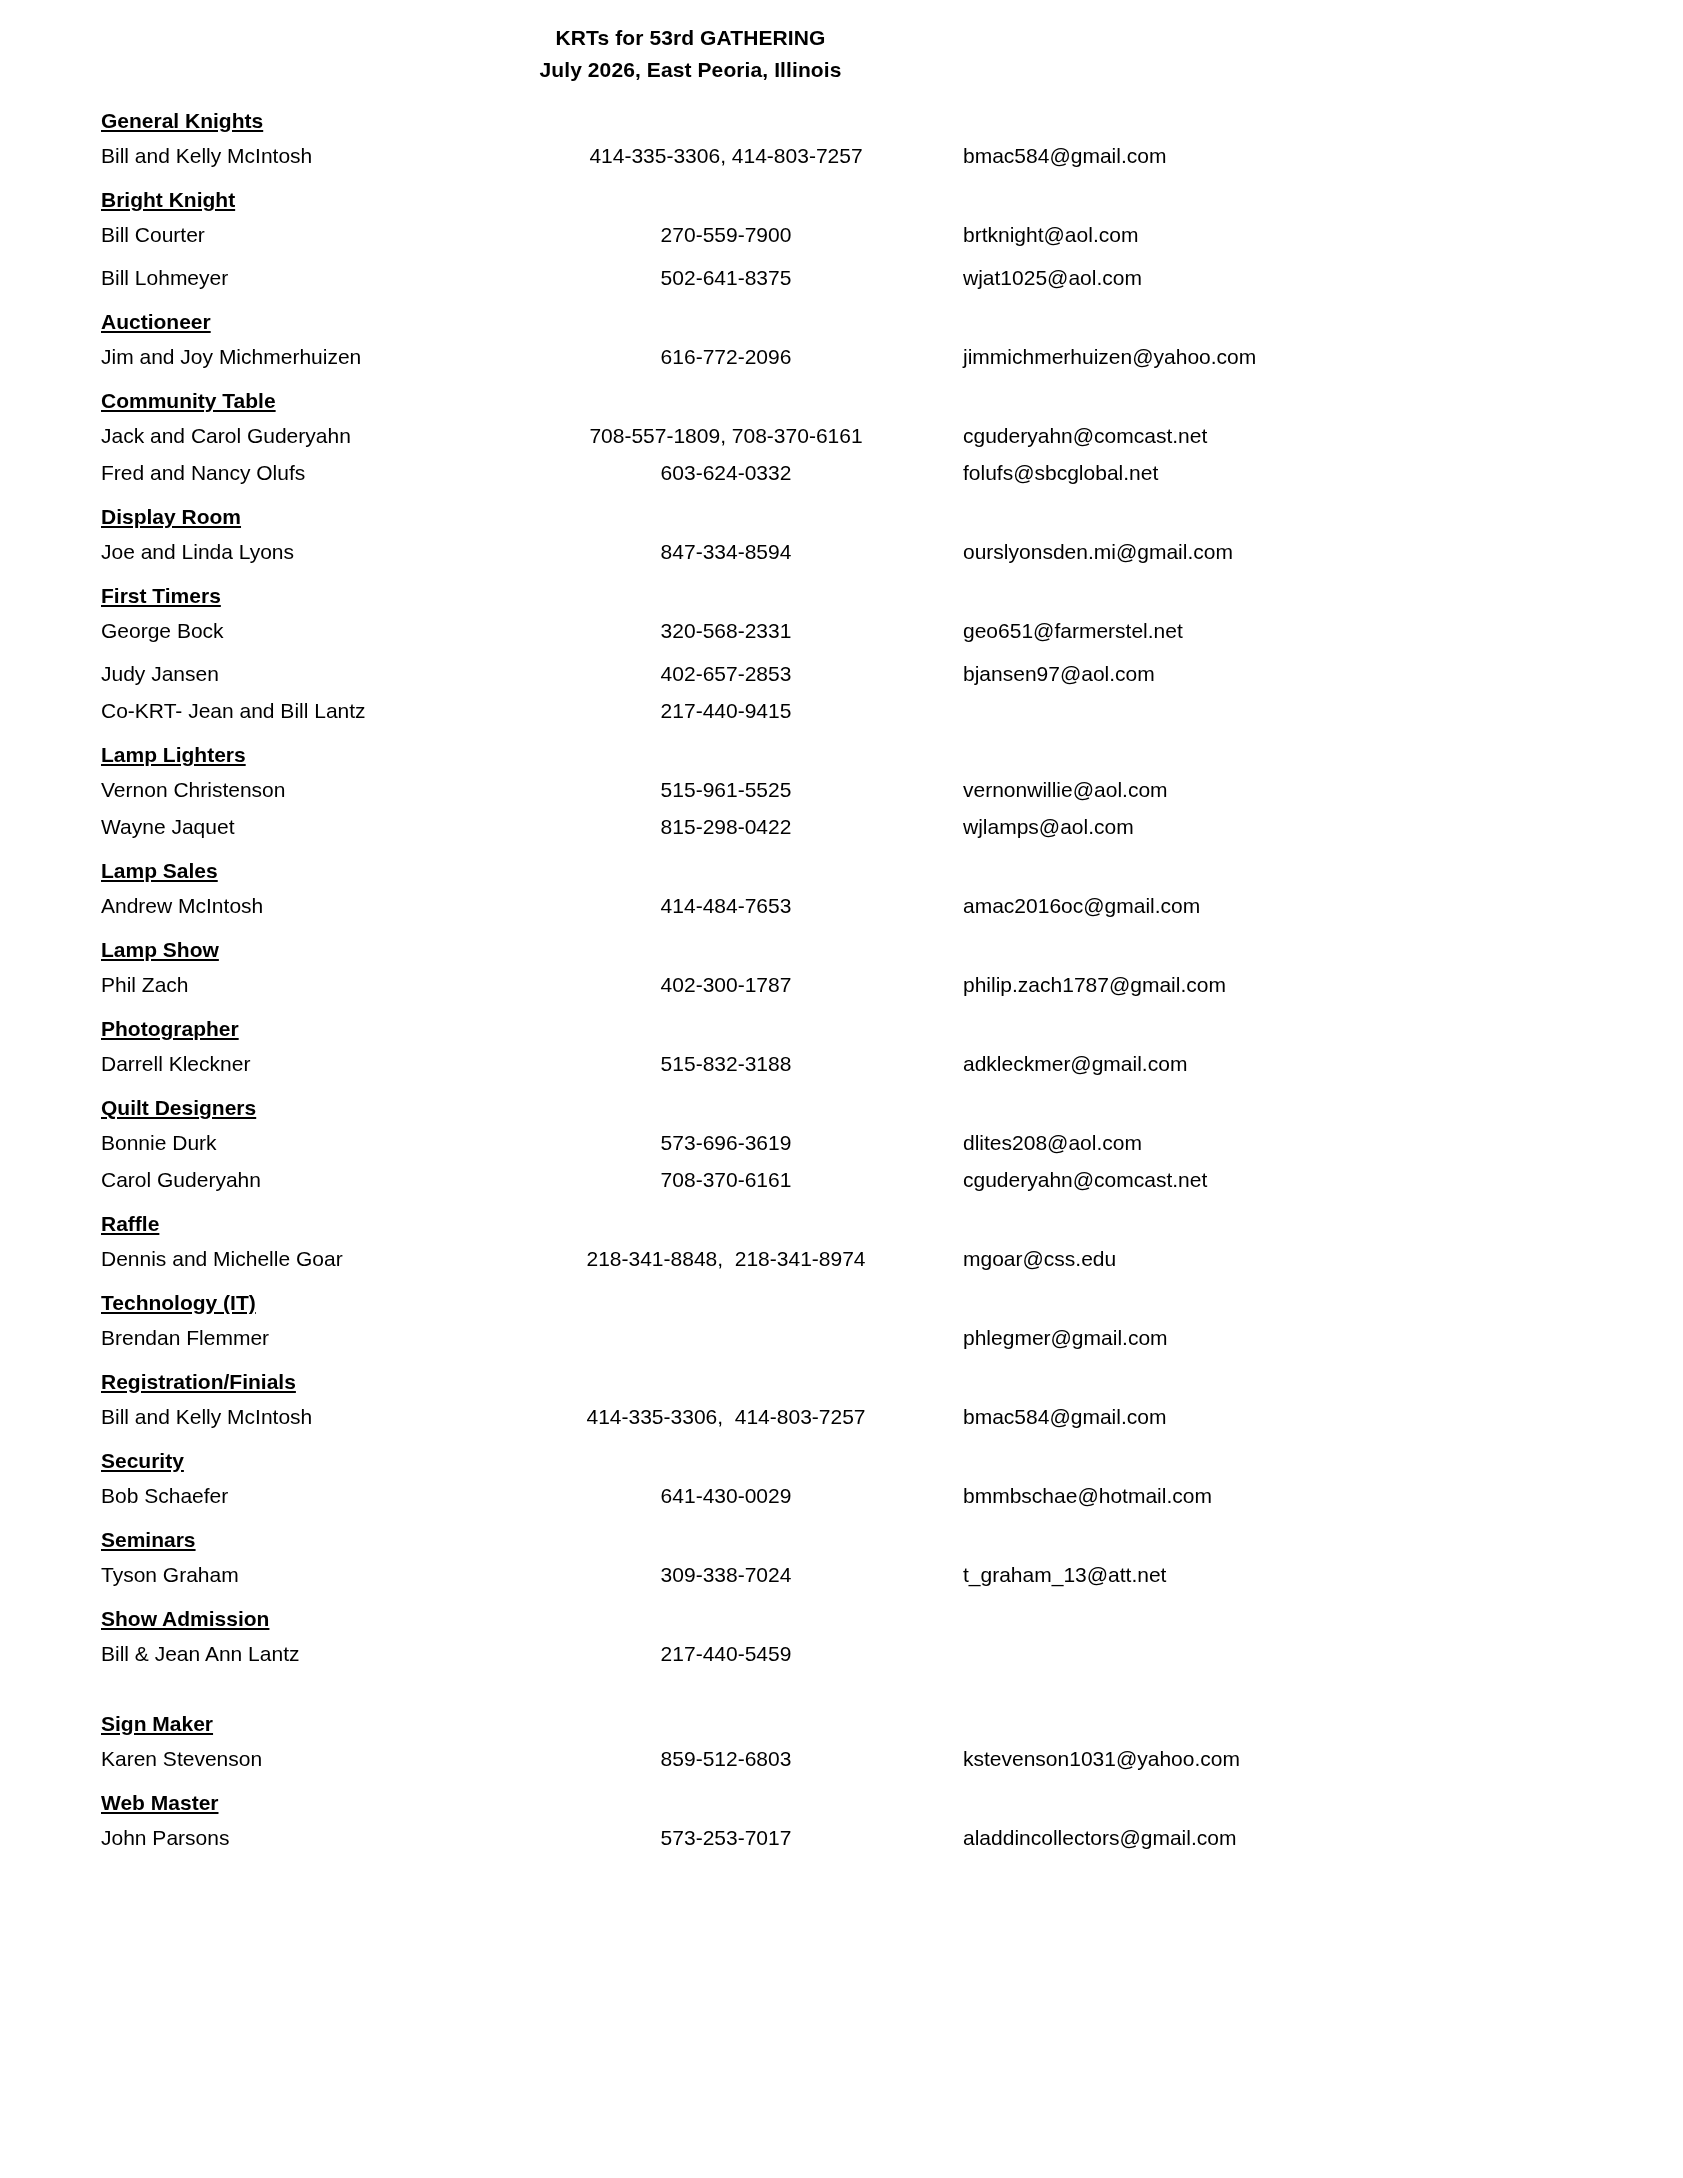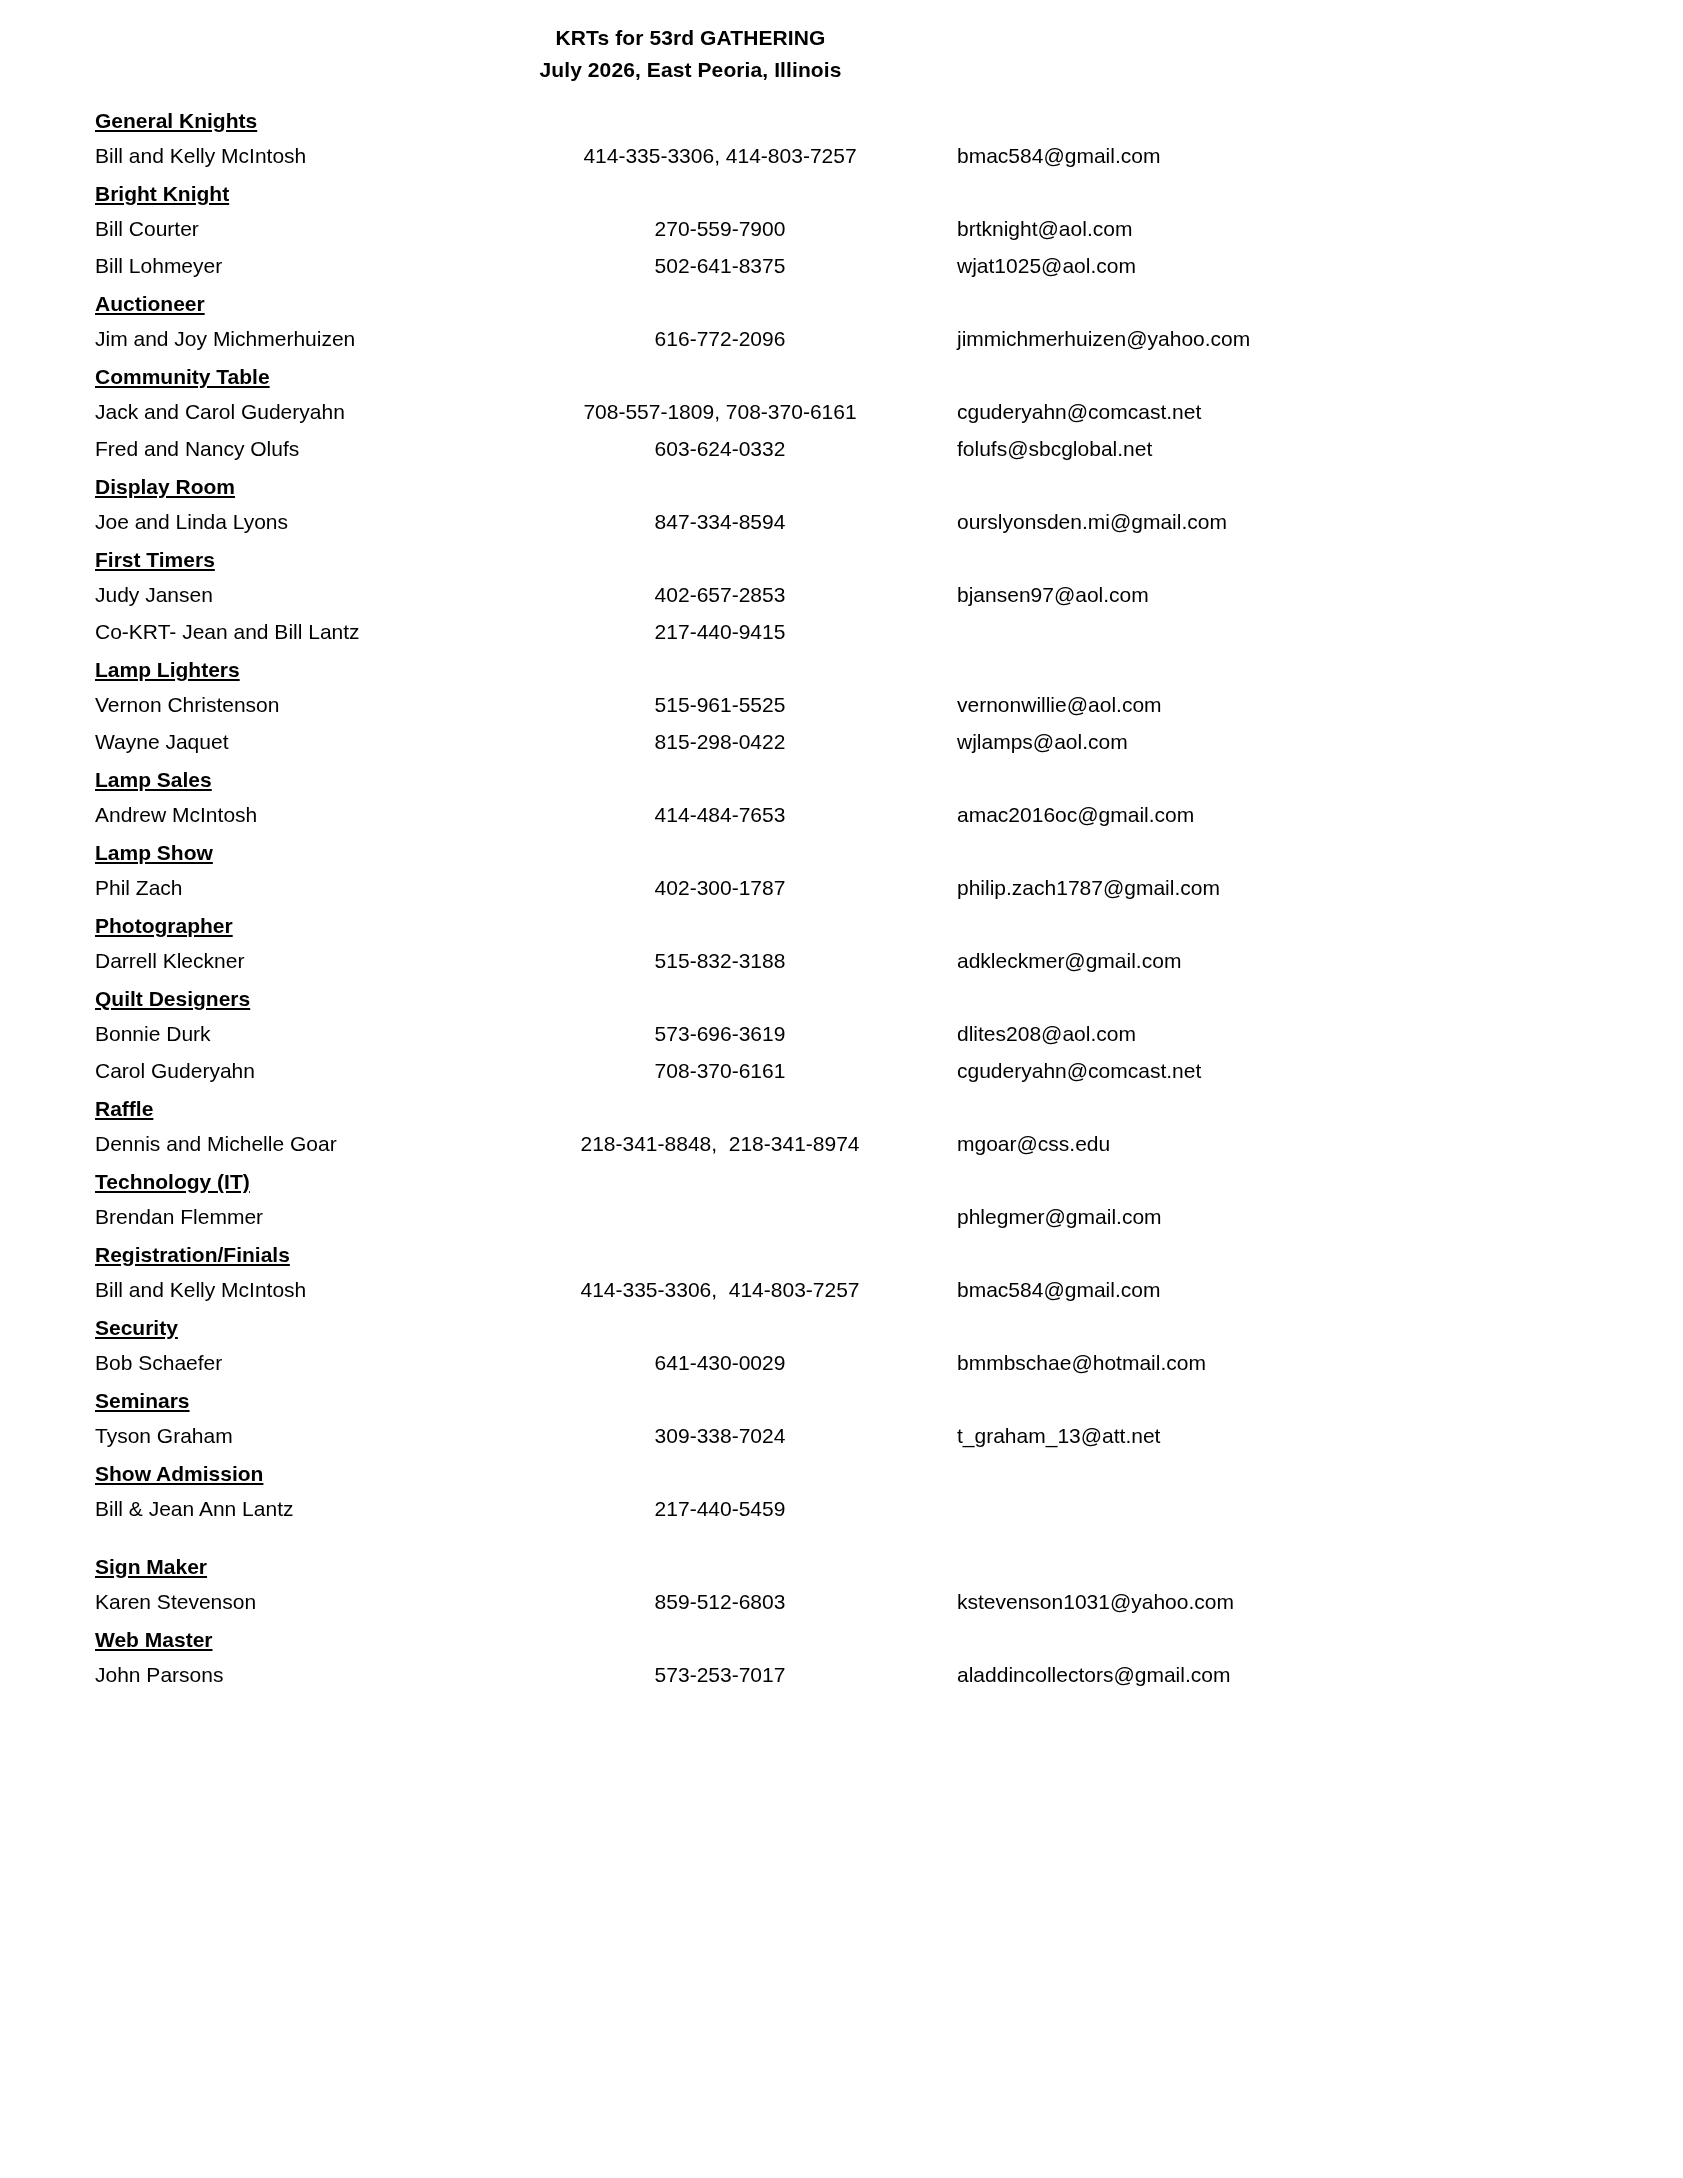--- a/index.html
+++ b/index.html
@@ -27,21 +27,21 @@
     font-size: 21px;
     line-height: 1.52;
     letter-spacing: 0.1px;
     margin: 0 0 14px 0;
     padding-left: 20px;
   }
   .doc-header .line2 {
     display: block;
   }
   .section {
-    margin: 0;
+    margin: 6px;
   }
   .section-title {
     font-weight: bold;
     font-size: 21px;
     text-decoration: underline;
     text-underline-offset: 2px;
     line-height: 1.0;
     padding: 10px 0 5px 0;
     display: inline-block;
   }
@@ -105,20 +105,21 @@
         <div class="section-title-wrap"><span class="section-title">Community Table</span></div>
         <div class="row"><div class="col-name">Jack and Carol Guderyahn</div><div class="col-phone">708-557-1809, 708-370-6161</div><div class="col-email">cguderyahn@comcast.net</div></div>
         <div class="row"><div class="col-name">Fred and Nancy Olufs</div><div class="col-phone">603-624-0332</div><div class="col-email">folufs@sbcglobal.net</div></div>
       </div>
       <div class="section">
         <div class="section-title-wrap"><span class="section-title">Display Room</span></div>
         <div class="row"><div class="col-name">Joe and Linda Lyons</div><div class="col-phone">847-334-8594</div><div class="col-email">ourslyonsden.mi@gmail.com</div></div>
       </div>
       <div class="section">
         <div class="section-title-wrap"><span class="section-title">First Timers</span></div>
+        <div class="row"><div class="col-name">George Bock</div><div class="col-phone">320-568-2331</div><div class="col-email">geo651@farmerstel.net</div></div>
       </div>
       <div class="section">
         <div class="row"><div class="col-name">Judy Jansen</div><div class="col-phone">402-657-2853</div><div class="col-email">bjansen97@aol.com</div></div>
         <div class="row"><div class="col-name">Co-KRT- Jean and Bill Lantz</div><div class="col-phone">217-440-9415</div><div class="col-email"></div></div>
       </div>
       <div class="section">
         <div class="section-title-wrap"><span class="section-title">Lamp Lighters</span></div>
         <div class="row"><div class="col-name">Vernon Christenson</div><div class="col-phone">515-961-5525</div><div class="col-email">vernonwillie@aol.com</div></div>
         <div class="row"><div class="col-name">Wayne Jaquet</div><div class="col-phone">815-298-0422</div><div class="col-email">wjlamps@aol.com</div></div>
       </div>

